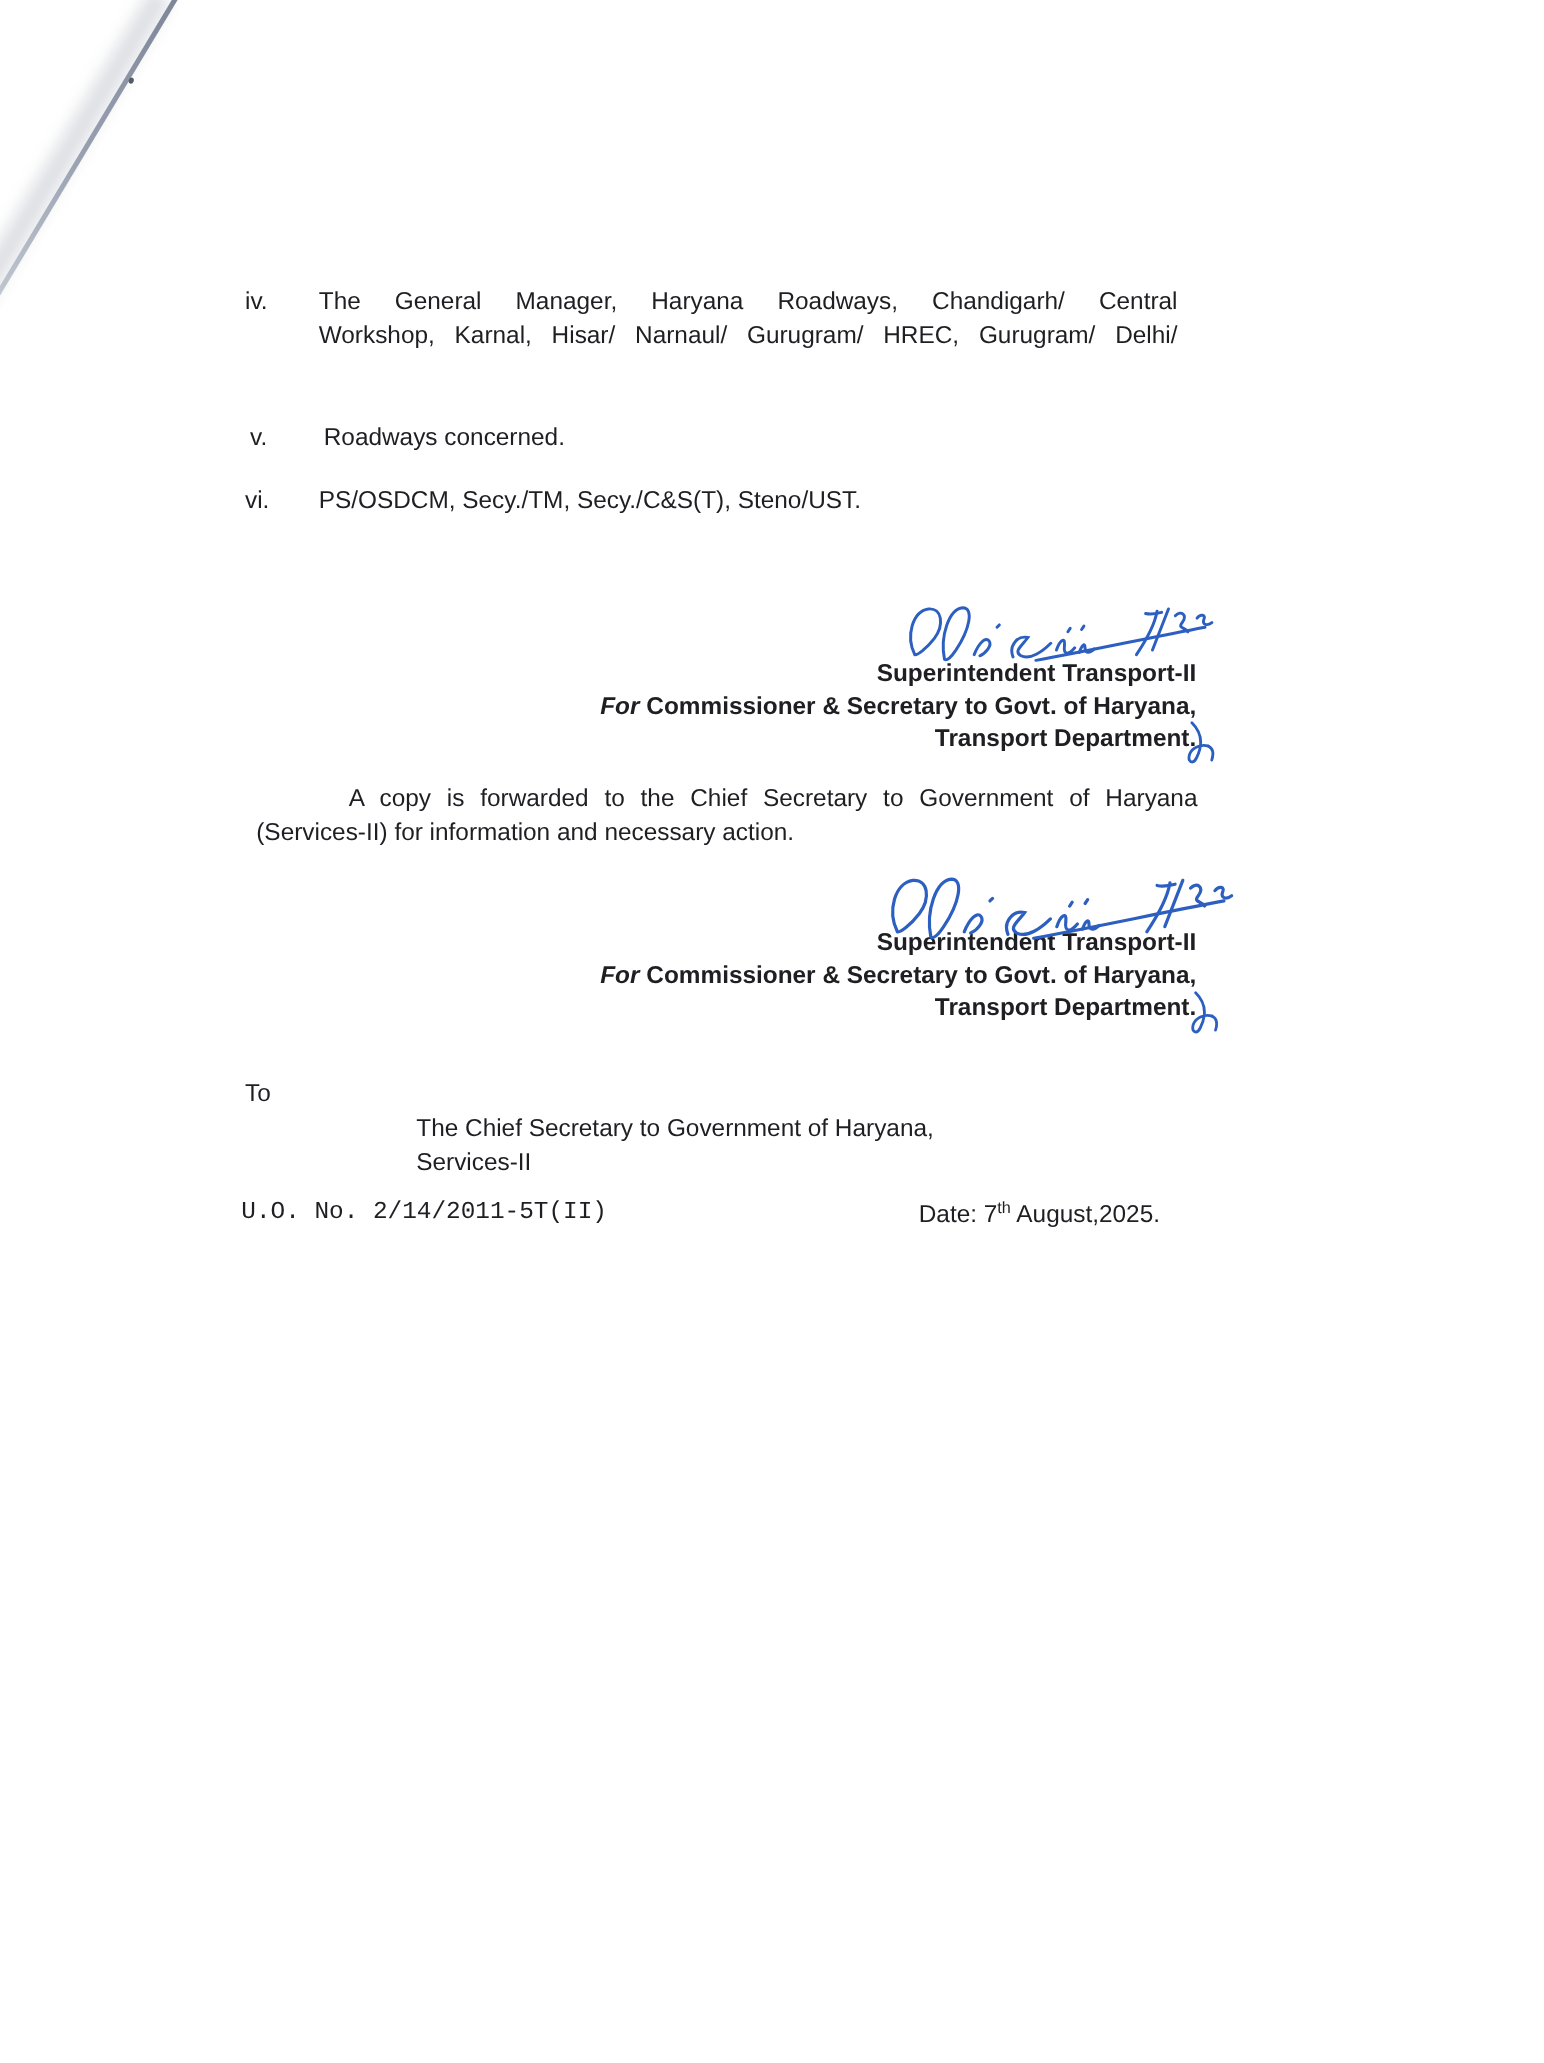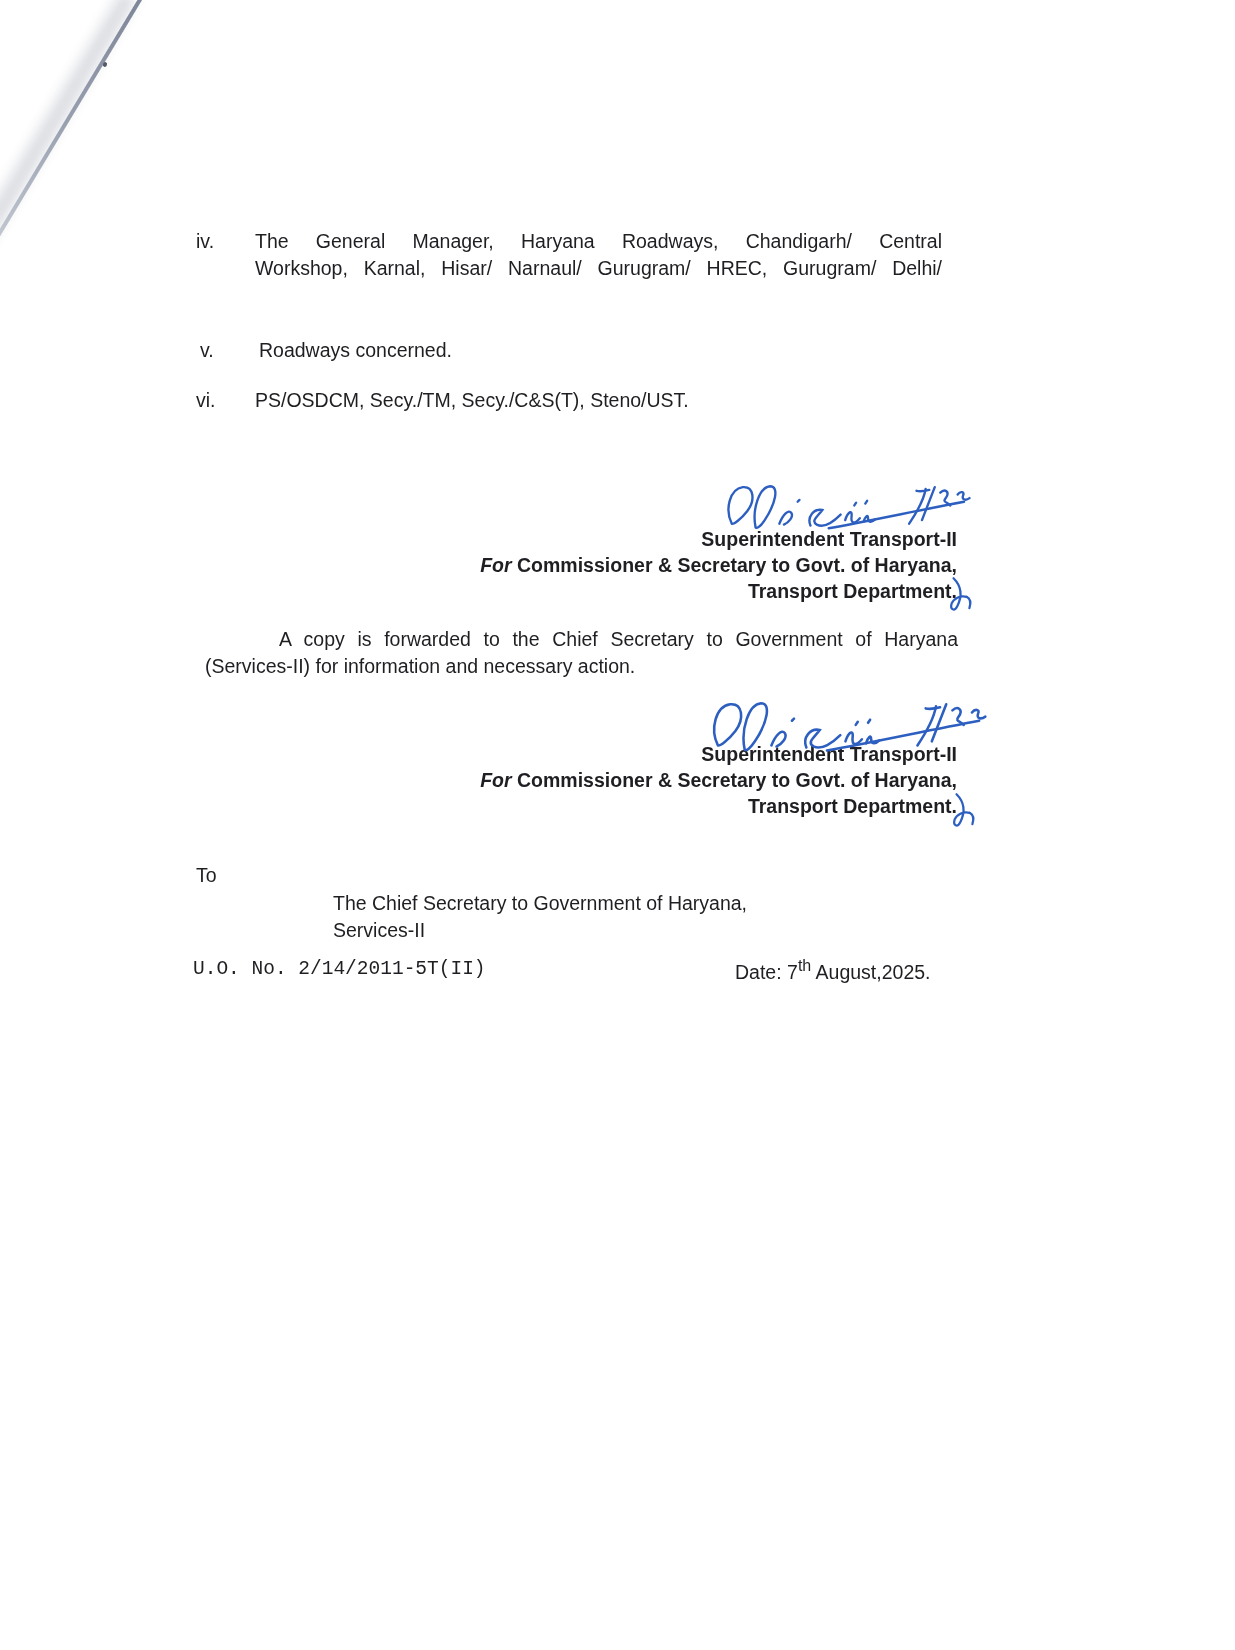--- a/index.html
+++ b/index.html
@@ -54,21 +54,21 @@
   .tick-svg { position: absolute; z-index: 3; }
 
   .forwarded { position: absolute; left: 193px; top: 626px; width: 753px; margin-left: 12px; }
   .forwarded .fline1 { text-indent: 74px; text-align: justify; text-align-last: justify; }
 
   .to-label { position: absolute; left: 196px; top: 862px; }
   .to-address { position: absolute; left: 333px; top: 890px; }
 
   .uo-line { position: absolute; left: 193px; top: 956px; font-family: Liberation Mono, monospace; }
   .date-line { position: absolute; left: 735px; top: 952px; }
-  .date-line sup { font-size: 16px; }
+  .date-line sup { font-size: 13px; }
 
   .page-footer {
     position: absolute; left: 519px; top: 1526px;
     font-size: 24px; line-height: 24px;
   }
   .page-footer .bold { font-weight: 700; }
 </style>
 </head>
 <body>
 

